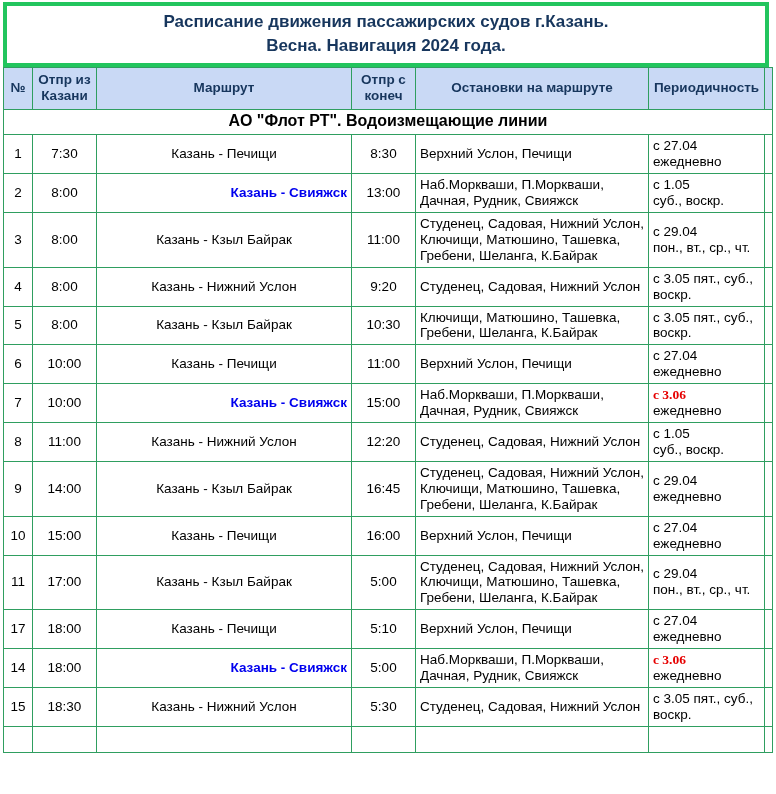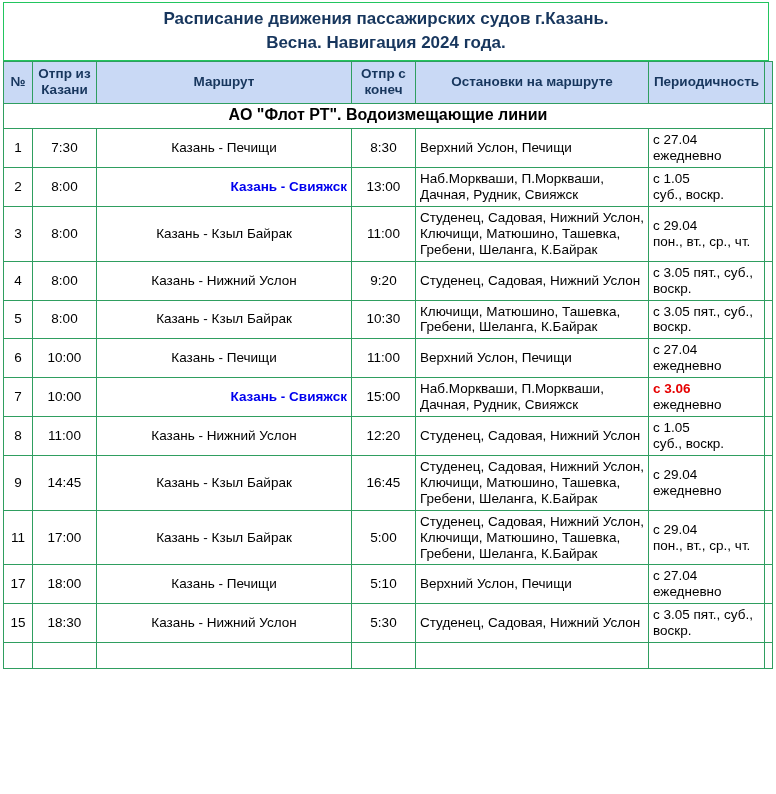--- a/index.html
+++ b/index.html
@@ -8,21 +8,21 @@
     font-family: "Liberation Sans", "DejaVu Sans", sans-serif;
     color: #000;
   }
   .page { width: 776px; height: 794px; overflow: hidden; position: relative; }
 
   
   .title-box {
     margin: 2px 2px 0 3px;
     width: 766px;
     box-sizing: border-box;
-    border: 1px solid #22c55e;
+    border: 4px solid #22c55e;
     text-align: center;
     font-weight: bold;
     font-size: 17px;
     line-height: 1.4;
     color: var(--header-text, #17365d);
     padding: 4px 0 5px 0;
   }
 
   
   table.sched {
@@ -54,21 +54,21 @@
   }
   tbody td {
     font-size: 13.5px;
     line-height: 1.18;
     padding: 3px 4px;
     vertical-align: middle;
   }
   .c-num, .c-dep, .c-ret, .c-route { text-align: center; }
   .c-stops, .c-period { text-align: left; }
   .route-link { color: var(--link-blue, #0000ee); font-weight: bold; text-align: right; }
-  .p1.red { color: var(--highlight-red, #e60000); font-weight: bold; }
+  .p1.red { color: var(--highlight-red, #e60000); font-weight: bold; font-family: Liberation Serif, serif; }
   tr.partial-row td { height: 26px; padding: 0; }
 </style>
 </head>
 <body>
 
 <div class="page">
 
   <div class="title-box">
     <div>Расписание движения пассажирских судов г.Казань.</div>
     <div>Весна. Навигация 2024 года.</div>
@@ -199,31 +199,43 @@
     <td class="c-stops">Студенец, Садовая, Нижний Услон</td>
     <td class="c-period">
       <div class="p1">с 1.05</div>
       <div class="p2">суб., воскр.</div>
     </td>
     <td></td>
   </tr>
 
   <tr>
     <td class="c-num">9</td>
-    <td class="c-dep">14:45</td>
+    <td class="c-dep">14:00</td>
     <td class="c-route">Казань - Кзыл Байрак</td>
     <td class="c-ret">16:45</td>
     <td class="c-stops">Студенец, Садовая, Нижний Услон, Ключищи, Матюшино, Ташевка, Гребени, Шеланга, К.Байрак</td>
     <td class="c-period">
       <div class="p1">с 29.04</div>
       <div class="p2">ежедневно</div>
     </td>
     <td></td>
   </tr>
 
+  <tr>
+    <td class="c-num">10</td>
+    <td class="c-dep">15:00</td>
+    <td class="c-route">Казань - Печищи</td>
+    <td class="c-ret">16:00</td>
+    <td class="c-stops">Верхний Услон, Печищи</td>
+    <td class="c-period">
+      <div class="p1">с 27.04</div>
+      <div class="p2">ежедневно</div>
+    </td>
+    <td></td>
+  </tr>
 
   <tr>
     <td class="c-num">11</td>
     <td class="c-dep">17:00</td>
     <td class="c-route">Казань - Кзыл Байрак</td>
     <td class="c-ret">5:00</td>
     <td class="c-stops">Студенец, Садовая, Нижний Услон, Ключищи, Матюшино, Ташевка, Гребени, Шеланга, К.Байрак</td>
     <td class="c-period">
       <div class="p1">с 29.04</div>
       <div class="p2">пон., вт., ср., чт.</div>
@@ -238,20 +250,32 @@
     <td class="c-route">Казань - Печищи</td>
     <td class="c-ret">5:10</td>
     <td class="c-stops">Верхний Услон, Печищи</td>
     <td class="c-period">
       <div class="p1">с 27.04</div>
       <div class="p2">ежедневно</div>
     </td>
     <td></td>
   </tr>
 
+  <tr>
+    <td class="c-num">14</td>
+    <td class="c-dep">18:00</td>
+    <td class="c-route route-link">Казань - Свияжск</td>
+    <td class="c-ret">5:00</td>
+    <td class="c-stops">Наб.Моркваши, П.Моркваши, Дачная, Рудник, Свияжск</td>
+    <td class="c-period">
+      <div class="p1 red">с 3.06</div>
+      <div class="p2">ежедневно</div>
+    </td>
+    <td></td>
+  </tr>
 
   <tr>
     <td class="c-num">15</td>
     <td class="c-dep">18:30</td>
     <td class="c-route">Казань - Нижний Услон</td>
     <td class="c-ret">5:30</td>
     <td class="c-stops">Студенец, Садовая, Нижний Услон</td>
     <td class="c-period">
       <div class="p1">с 3.05 пят., суб.,</div>
       <div class="p2">воскр.</div>

